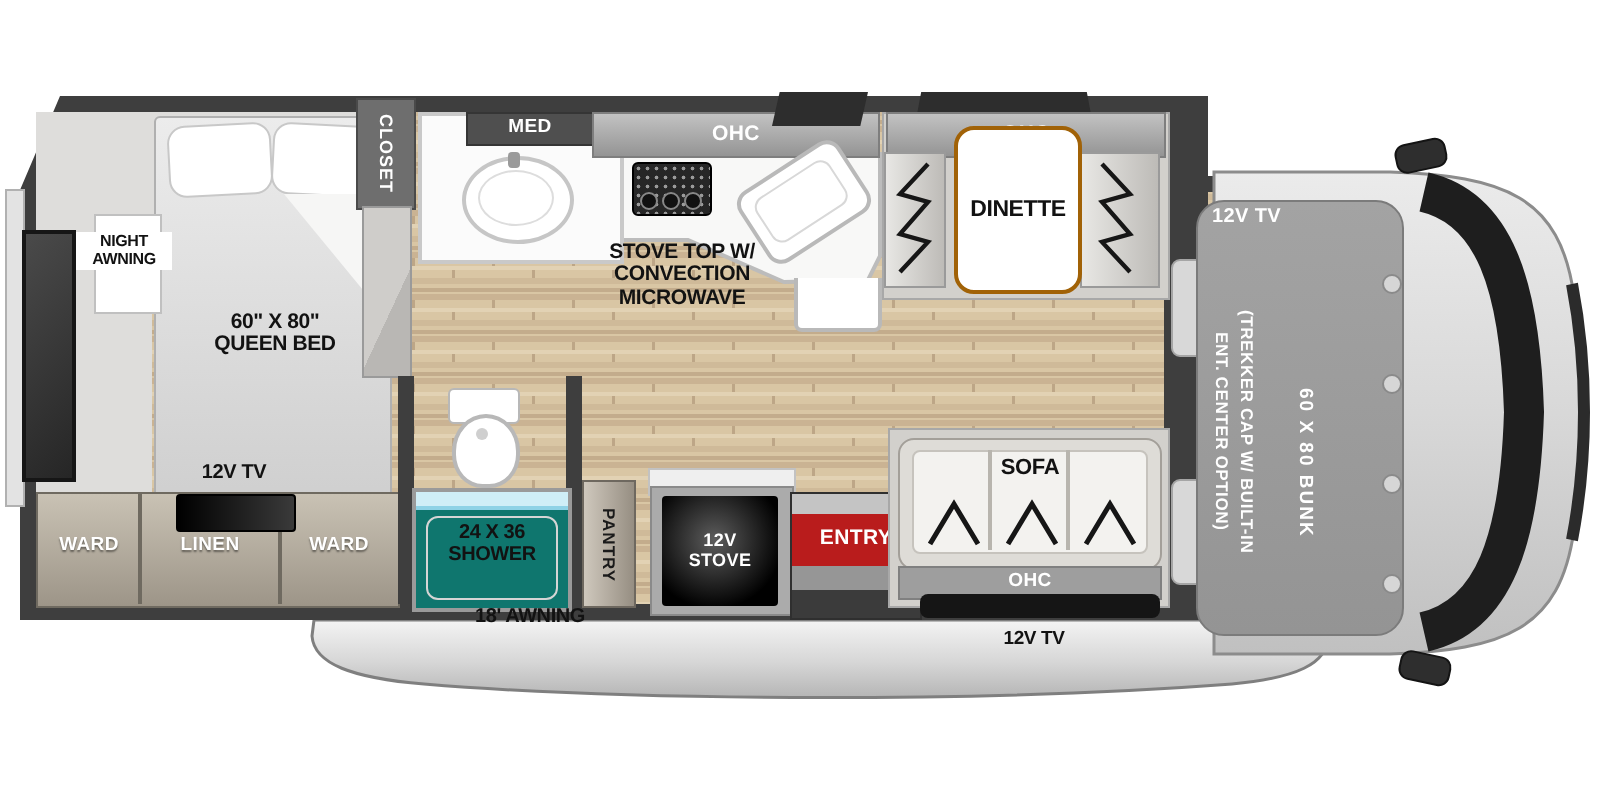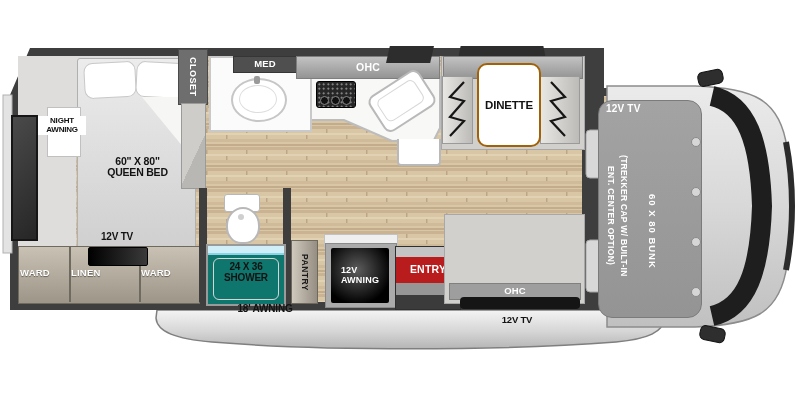--- a/index.html
+++ b/index.html
@@ -1,19 +1,19 @@
 <!DOCTYPE html>
 <html><head>
 <meta charset="utf-8">
 <style>
   html,body{margin:0;padding:0;background:#ffffff;font-family:"Liberation Sans",sans-serif;}
   .stage{position:relative;width:800px;height:400px;background:#fff;overflow:hidden;}
   .abs{position:absolute;}
   .lbl{position:absolute;font-weight:bold;color:#121212;text-align:center;line-height:1.08;letter-spacing:-0.2px;}
-  .wlbl{position:absolute;font-weight:bold;color:#ffffff;line-height:1.08;letter-spacing:0.2px;}
+  .wlbl{position:absolute;font-weight:bold;color:#ffffff;text-align:center;line-height:1.08;letter-spacing:0.2px;}
   .vtext{writing-mode:vertical-rl;}
   .flexc{display:flex;align-items:center;justify-content:center;}
   svg{display:block;}
 </style>
 </head>
 <body>
 
 <div class="stage">
 
   <svg class="abs" style="left:0;top:0;" width="800" height="400" viewBox="0 0 800 400">
@@ -129,20 +129,25 @@
     <div class="abs" style="left:14px;top:14px;width:7px;height:7px;border:1.5px solid #888;background:#111;border-radius:50%;"></div>
     <div class="abs" style="left:25px;top:14px;width:7px;height:7px;border:1.5px solid #888;background:#111;border-radius:50%;"></div>
   </div>
 
   <div class="abs" style="left:372px;top:80px;width:56px;height:38px;background:#fff;border:2.5px solid #b9b9b9;border-radius:8px;transform:rotate(-33deg);">
     <div class="abs" style="left:5px;top:5px;width:42px;height:24px;border:1.5px solid #d8d8d8;border-radius:6px;"></div>
   </div>
 
   <div class="abs" style="left:397px;top:139px;width:40px;height:25px;background:#fff;border:2px solid #b9b9b9;border-top:none;border-radius:0 0 4px 4px;"></div>
 
+  <div class="lbl" style="left:291px;top:121px;width:100px;font-size:10.5px;">
+    <span style="display:block;">STOVE TOP W/</span>
+    <span style="display:block;">CONVECTION</span>
+    <span style="display:block;">MICROWAVE</span>
+  </div>
 
   <div class="abs" style="left:441px;top:56px;width:142px;height:92px;background:#d2d0cc;border:1px solid #a8a8a8;"></div>
   <div class="wlbl flexc" style="left:443px;top:56px;width:138px;height:21px;background:linear-gradient(180deg,#c2c2c2,#949494);border:1px solid #7e7e7e;font-size:10.5px;">
     <span>OHC</span>
   </div>
   <div class="abs" style="left:442px;top:76px;width:29px;height:66px;background:linear-gradient(90deg,#e8e7e4,#bdbbb7);border:1px solid #9a9a9a;">
     <svg width="27" height="64">
         <polyline points="21,5 7,20 21,24 7,40 21,44 7,59" fill="none" stroke="#161616" stroke-width="2.2"></polyline>
       </svg>
   </div>
@@ -156,34 +161,45 @@
   </div>
 
   <div class="abs flexc" style="left:291px;top:240px;width:25px;height:62px;background:linear-gradient(90deg,#cfc8bd,#968e82);border:1px solid #6e685f;">
     <span class="vtext" style="font-weight:bold;color:#1a1a1a;font-size:8.5px;letter-spacing:0.5px;">PANTRY</span>
   </div>
   <div class="abs" style="left:324px;top:234px;width:72px;height:12px;background:#efefef;border:1px solid #c2c2c2;"></div>
   <div class="abs" style="left:325px;top:243px;width:70px;height:63px;background:#ababab;border:1px solid #8a8a8a;"></div>
   <div class="abs flexc" style="left:331px;top:248px;width:58px;height:55px;background:radial-gradient(circle at 45% 40%,#5d5d5d,#000 75%);border-radius:2px;">
     <div class="wlbl" style="position:static;font-size:9px;">
       <span style="display:block;">12V</span>
-      <span style="display:block;">AWNING</span>
+      <span style="display:block;">STOVE</span>
     </div>
   </div>
 
   <div class="abs" style="left:395px;top:246px;width:64px;height:62px;border:1px solid #2f2f2f;">
     <div class="abs" style="left:0;top:0;width:64px;height:10px;background:#c4c4c4;"></div>
     <div class="wlbl flexc" style="left:0;top:10px;width:64px;height:26px;background:#b91c1c;font-size:10.5px;">
       <span>ENTRY</span>
     </div>
     <div class="abs" style="left:0;top:36px;width:64px;height:12px;background:#969696;"></div>
     <div class="abs" style="left:0;top:48px;width:64px;height:14px;background:#3b3b3b;"></div>
   </div>
 
   <div class="abs" style="left:444px;top:214px;width:139px;height:88px;background:#d2d0cc;border:1px solid #a8a8a8;"></div>
+  <div class="abs" style="left:449px;top:219px;width:130px;height:64px;background:#dedcd7;border:1.5px solid #a39f99;border-radius:8px;">
+    <div class="abs" style="left:6px;top:5px;width:116px;height:50px;background:#f3f2ef;border:1px solid #c6c3bd;border-radius:4px;"></div>
+    <div class="abs" style="left:44px;top:5px;width:1.5px;height:50px;background:#b8b5ae;"></div>
+    <div class="abs" style="left:83px;top:5px;width:1.5px;height:50px;background:#b8b5ae;"></div>
+    <svg class="abs" style="left:5px;top:26px;" width="120" height="30">
+      <polyline points="10,26 22,6 34,26" fill="none" stroke="#161616" stroke-width="2.5"></polyline>
+      <polyline points="49,26 61,6 73,26" fill="none" stroke="#161616" stroke-width="2.5"></polyline>
+      <polyline points="88,26 100,6 112,26" fill="none" stroke="#161616" stroke-width="2.5"></polyline>
+    </svg>
+    <div class="lbl" style="left:30px;top:9px;width:70px;font-size:11px;">SOFA</div>
+  </div>
   <div class="wlbl flexc" style="left:449px;top:283px;width:130px;height:15px;background:#9e9e9e;border:1px solid #808080;font-size:9.5px;">
     <span>OHC</span>
   </div>
   <div class="abs" style="left:460px;top:297px;width:120px;height:12px;background:#151515;border-radius:4px;"></div>
 
   <div class="abs" style="left:598px;top:100px;width:102px;height:216px;background:linear-gradient(180deg,#a3a3a3,#949494);border:1.5px solid #7b7b7b;border-radius:14px;">
     <div class="wlbl" style="left:7px;top:3px;width:48px;font-size:10px;text-align:left;">12V TV</div>
     <div class="vtext" style="position:absolute;left:5px;top:16px;height:198px;font-weight:bold;color:#fff;font-size:8.5px;line-height:1.5;letter-spacing:0.3px;text-align:center;">
       <span style="display:block;">(TREKKER CAP W/ BUILT-IN</span>
       <span style="display:block;">ENT. CENTER OPTION)</span>

